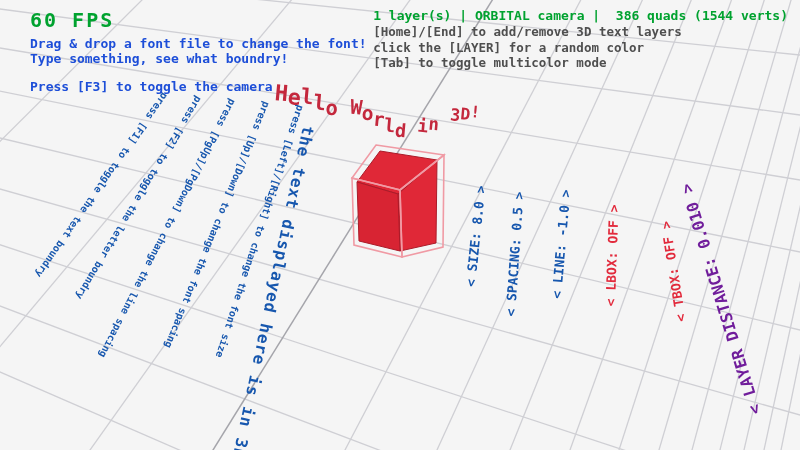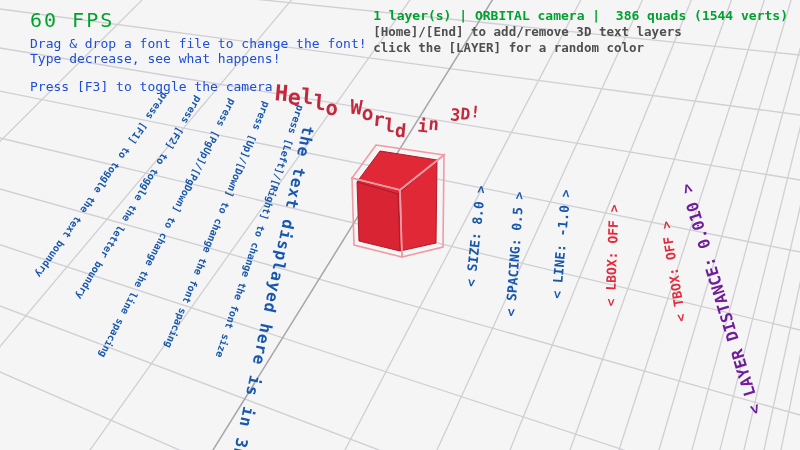--- a/index.html
+++ b/index.html
@@ -15,21 +15,21 @@
                   left:318px;top:128px;transform:rotate(102deg);}
   .opt{font-size:13px;}
   .opt.big{font-size:16px;}
 
   
   .hello{position:absolute;left:276px;top:80px;color:#c4283d;font-weight:bold;
          transform:rotate(5deg);transform-origin:0 0;white-space:pre;}
   .hello span{display:inline-block;}
 
   
-  .hud{position:absolute;font-weight:normal;white-space:pre;text-align:right;}
+  .hud{position:absolute;font-weight:bold;white-space:pre;text-align:right;}
   .fps{left:30px;top:8px;font-size:20px;letter-spacing:2px;color:#00a22f;}
   .il{color:#1d4ed8;font-size:13px;left:30px;}
   .il0{top:36px}.il1{top:51px}.il2{top:79px}
   .right-block{position:absolute;right:12px;top:8px;}
   .status{color:#00a22f;font-size:13px;font-weight:bold;line-height:16px;white-space:pre;}
   .ril{color:#4f4f4f;font-size:12.5px;font-weight:bold;line-height:15.5px;white-space:pre;}
 </style>
 </head>
 <body>
 
@@ -84,23 +84,24 @@
       <polygon points="357,182 398,194 400,251 359,241" fill="#d82433" stroke="#ab1b29" stroke-width="1"></polygon>
       <polygon points="376,145 444,155 400,190 352,178" fill="none" stroke="#f09aa4" stroke-width="1.6"></polygon>
       <polygon points="444,155 443,247 402,257 400,190" fill="none" stroke="#f09aa4" stroke-width="1.6"></polygon>
       <polygon points="352,178 400,190 402,257 354,245" fill="none" stroke="#f09aa4" stroke-width="1.6"></polygon>
     </svg>
 
   <div class="hello" id="hello"><span style="transform: translateY(0px); font-size: 22px;">H</span><span style="transform: translateY(3px); font-size: 21.65px;">e</span><span style="transform: translateY(1px); font-size: 21.3px;">l</span><span style="transform: translateY(6px); font-size: 20.95px;">l</span><span style="transform: translateY(10px); font-size: 20.6px;">o</span><span style="transform: translateY(0px); font-size: 20.25px;"> </span><span style="transform: translateY(7px); font-size: 19.9px;">W</span><span style="transform: translateY(12px); font-size: 19.55px;">o</span><span style="transform: translateY(17px); font-size: 19.2px;">r</span><span style="transform: translateY(22px); font-size: 18.85px;">l</span><span style="transform: translateY(26px); font-size: 18.5px;">d</span><span style="transform: translateY(0px); font-size: 18.15px;"> </span><span style="transform: translateY(19px); font-size: 17.8px;">i</span><span style="transform: translateY(16px); font-size: 17.45px;">n</span><span style="transform: translateY(0px); font-size: 17.1px;"> </span><span style="transform: translateY(5px); font-size: 16.75px;">3</span><span style="transform: translateY(3px); font-size: 16.4px;">D</span><span style="transform: translateY(0px); font-size: 16.05px;">!</span></div>
 
   <div class="hud fps">60 FPS</div>
   <div class="hud il il0">Drag &amp; drop a font file to change the font!</div>
-  <div class="hud il il1">Type decrease, see what happens!</div>
+  <div class="hud il il1">Type something, see what boundry!</div>
   <div class="hud il il2">Press [F3] to toggle the camera</div>
 
   <div class="right-block">
     <div class="status">1 layer(s) | ORBITAL camera |  386 quads (1544 verts)</div>
     <div id="right-instr">
         <div class="ril">[Home]/[End] to add/remove 3D text layers</div>
         <div class="ril">click the [LAYER] for a random color</div>
+        <div class="ril">[Tab] to toggle multicolor mode</div>
       </div>
   </div>
 </div>
 
 </body></html>

